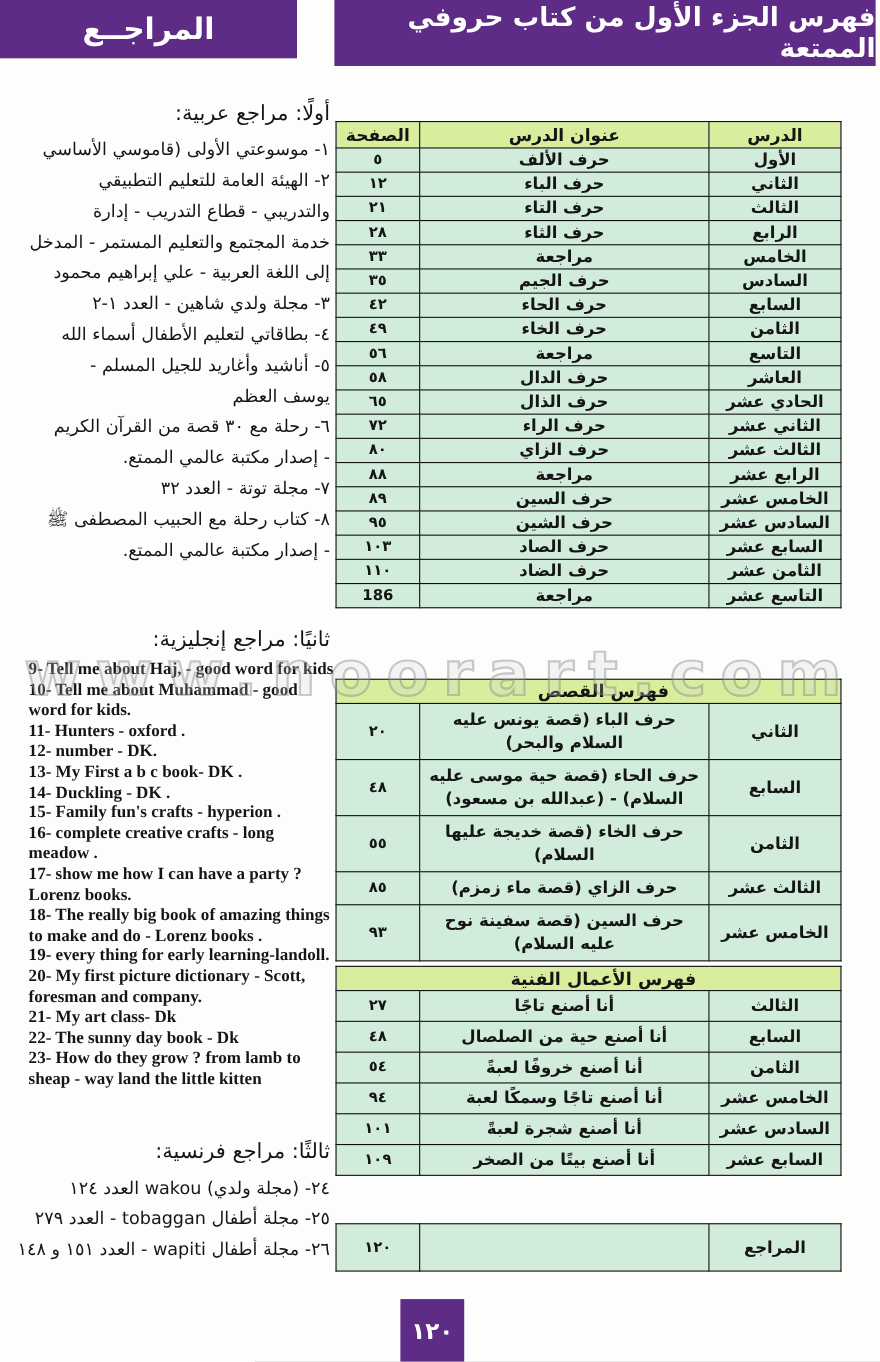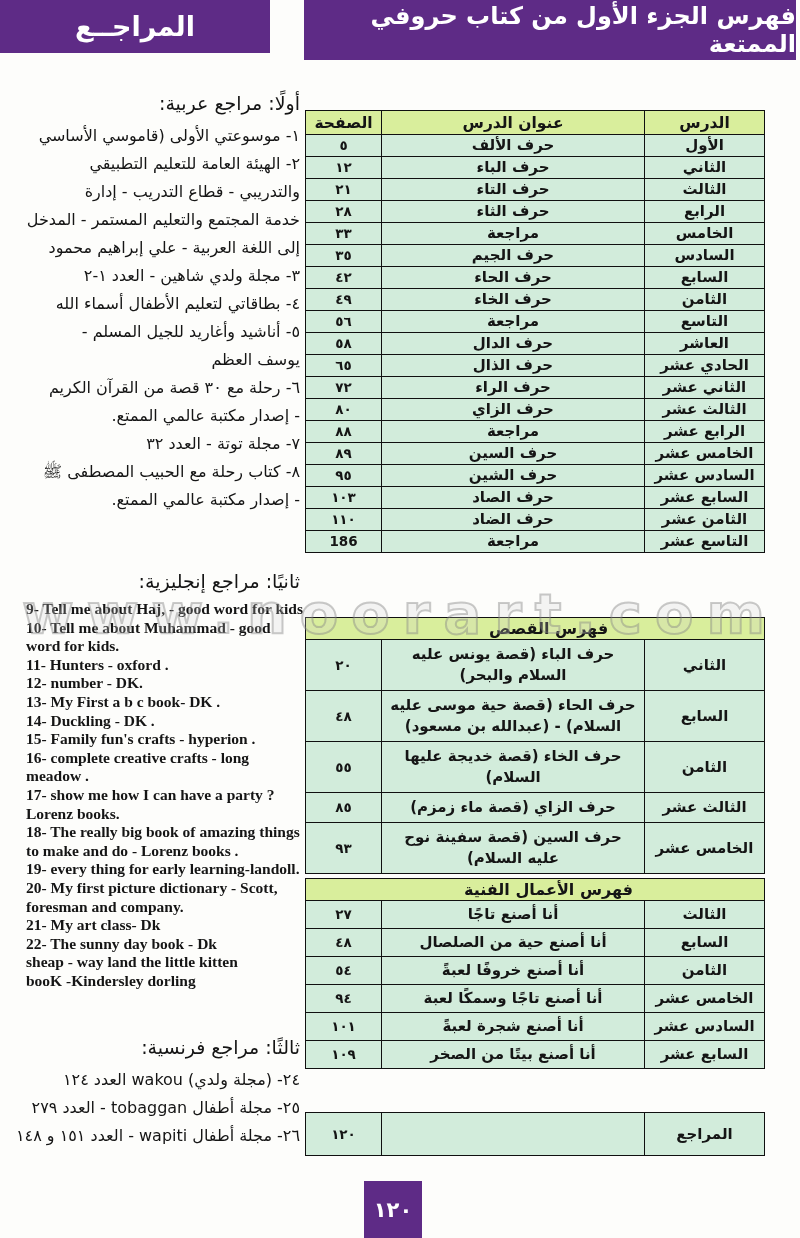--- a/index.html
+++ b/index.html
@@ -123,22 +123,22 @@
         <div class="line">meadow .</div>
         <div class="line">17- show me how I can have a party ?</div>
         <div class="line">Lorenz books.</div>
         <div class="line">18- The really big book of amazing things</div>
         <div class="line">to make and do - Lorenz books .</div>
         <div class="line">19- every thing for early learning-landoll.</div>
         <div class="line">20- My first picture dictionary - Scott,</div>
         <div class="line">foresman and company.</div>
         <div class="line">21- My art class- Dk</div>
         <div class="line">22- The sunny day book - Dk</div>
+        <div class="line">23- How do they grow ? from lamb to</div>
         <div class="line">sheap - way land the little kitten</div>
-        <div class="line">booK -Kindersley dorling</div>
       </div>
   </div>
   <div class="section" id="sec-french">
     <div class="sec-heading">ثالثًا: مراجع فرنسية:</div>
     <div class="sec-lines arabic-lines">
         <div class="line">٢٤- (مجلة ولدي) wakou العدد ١٢٤</div>
         <div class="line">٢٥- مجلة أطفال tobaggan - العدد ٢٧٩</div>
         <div class="line">٢٦- مجلة أطفال wapiti - العدد ١٥١ و ١٤٨</div>
       </div>
   </div>

